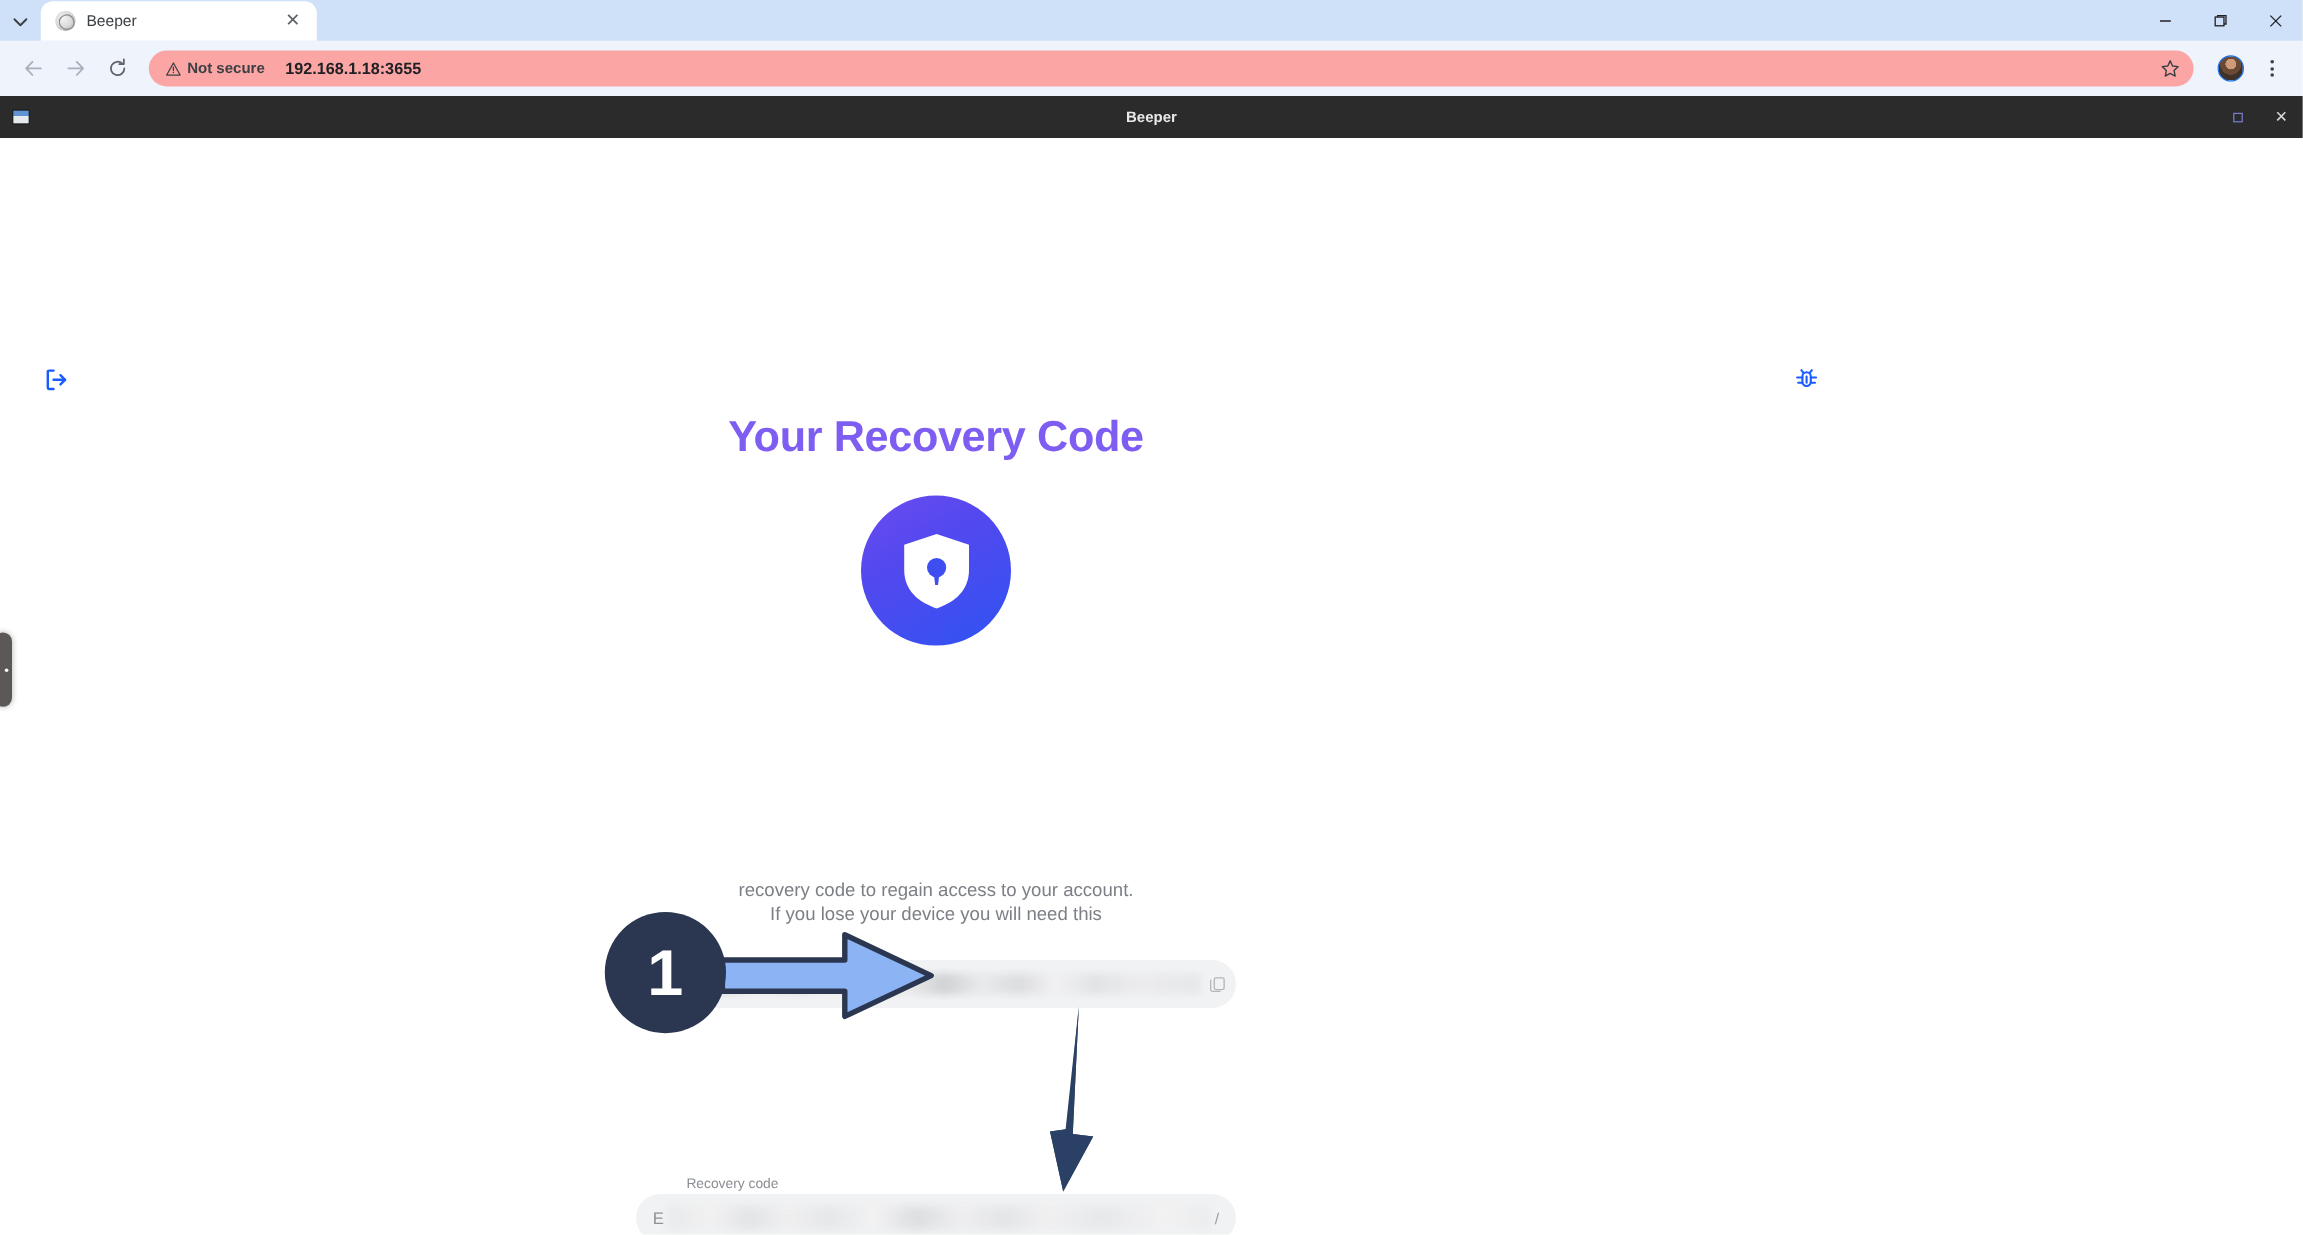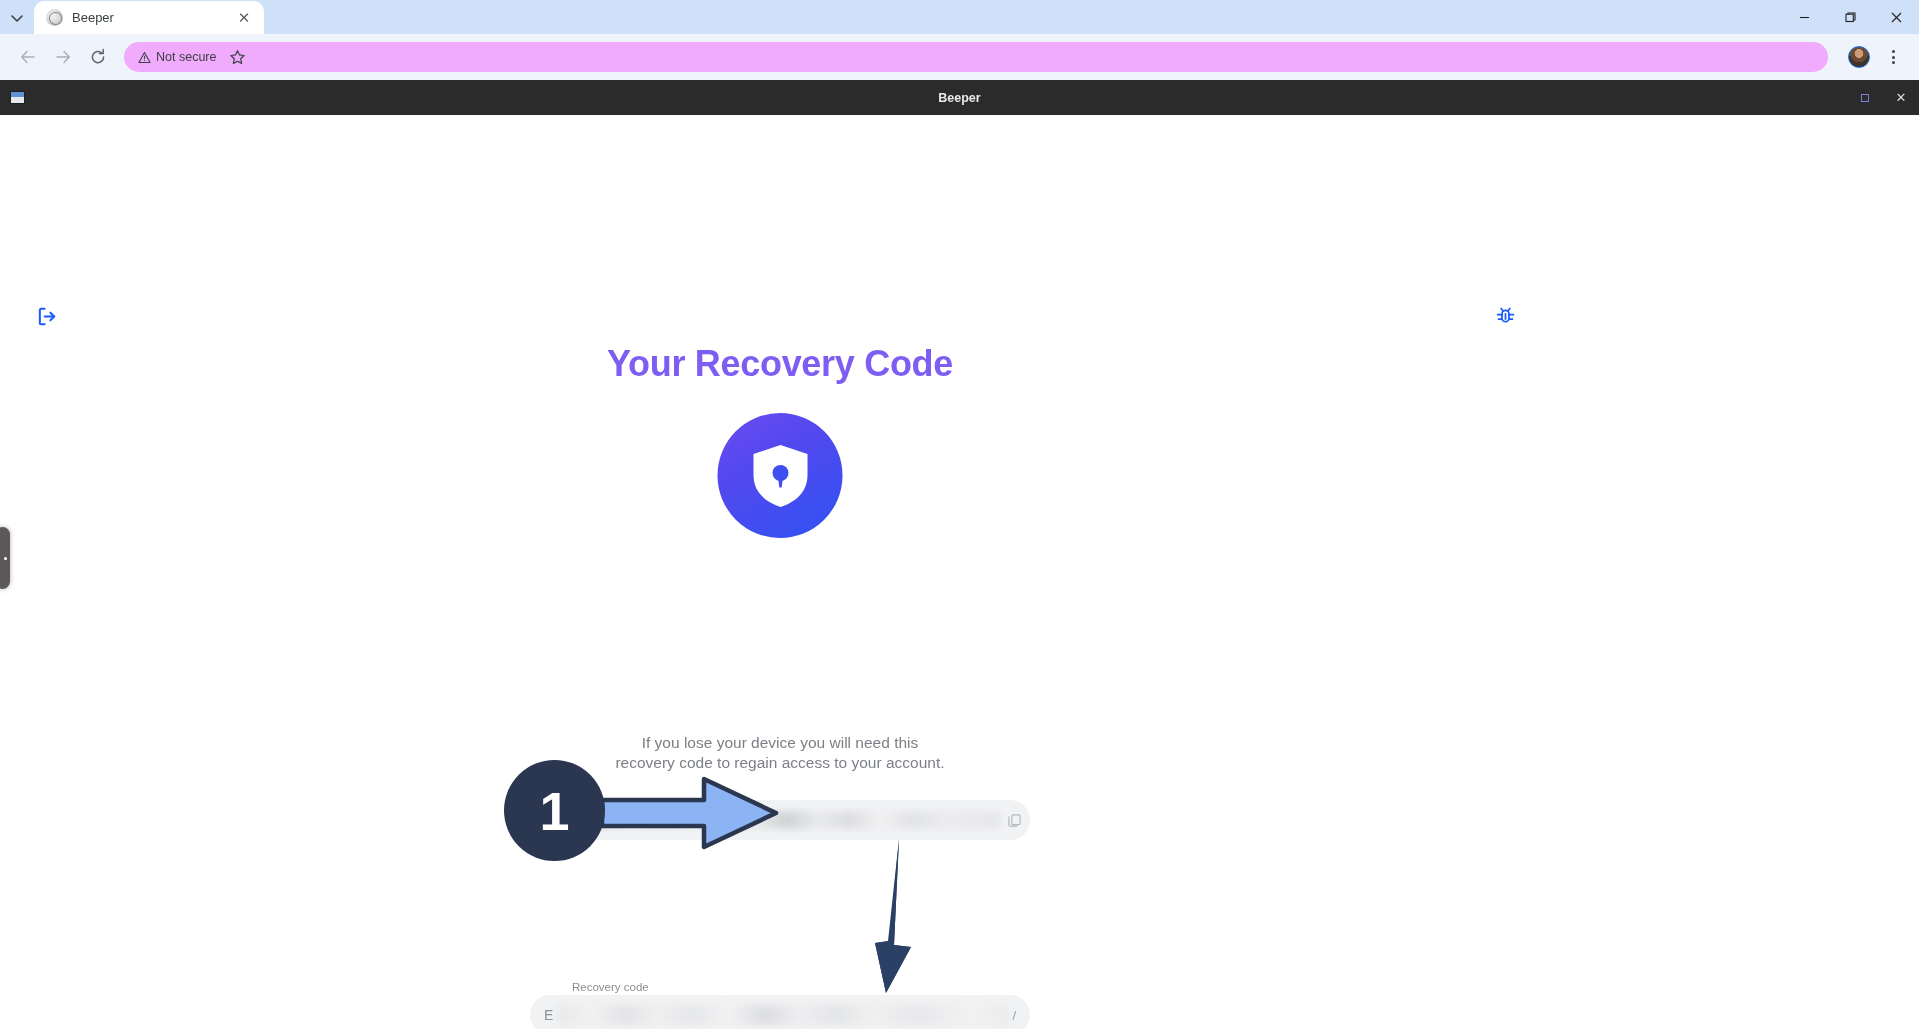--- a/index.html
+++ b/index.html
@@ -88,28 +88,29 @@
   .nav-btn {
     width: 32px; height: 32px;
     display: flex; align-items: center; justify-content: center;
     border-radius: 50%;
     color: #5f6368;
   }
   .nav-btn.disabled { color: #a9b0b8; }
   .omnibox {
     flex: 1 1 auto;
     height: 30px;
-    background: #f0abfc;
+    background: #fca5a5;
     border-radius: 16px;
     display: flex;
     align-items: center;
     padding: 0 6px 0 14px;
     margin: 0 7px;
     gap: 7px;
     position: relative;
+    font-weight: bold;
   }
   .notsecure {
     display: flex; align-items: center; gap: 5px;
     font-size: 12.5px; color: #3c4043;
     white-space: nowrap;
   }
   .omni-url {
     font-size: 13.5px; color: #202124;
     margin-left: 10px;
     flex: 1 1 auto;
@@ -381,20 +382,21 @@
 
     <div class="omnibox">
       <span class="notsecure">
         <svg width="13" height="13" viewBox="0 0 14 14">
             <path d="M7 1.6L13 12.4H1z" fill="none" stroke="#3c4043" stroke-width="1.15" stroke-linejoin="round"></path>
             <path d="M7 5.3v3.1" stroke="#3c4043" stroke-width="1.15" stroke-linecap="round"></path>
             <circle cx="7" cy="10.2" r=".62" fill="#3c4043"></circle>
           </svg>
         <span>Not secure</span>
       </span>
+      <span class="omni-url">192.168.1.18:3655</span>
       <span class="star-btn">
         <svg width="17" height="17" viewBox="0 0 18 18">
             <path d="M9 1.8l2.1 4.5 4.9.6-3.6 3.4.95 4.9L9 12.9l-4.35 2.3.95-4.9L2 6.9l4.9-.6z" fill="none" stroke="#3c4043" stroke-width="1.25" stroke-linejoin="round"></path>
           </svg>
       </span>
     </div>
 
     <div class="avatar"></div>
     <div class="kebab">
         <i></i>
@@ -443,22 +445,22 @@
 
       <div class="shield-wrap">
         <svg width="62" height="68" viewBox="0 0 62 68">
           <path d="M31 3 L58 12 V33 C58 50 46 60 31 65 C16 60 4 50 4 33 V12 Z" fill="#ffffff"></path>
           <circle cx="31" cy="31" r="8" fill="#3f4ef1"></circle>
           <path d="M28.4 33.5 h5.2 l-1.4 12 h-2.4 z" fill="#3f4ef1"></path>
         </svg>
       </div>
 
       <div class="desc">
+        <div>recovery code to regain access to your account.</div>
         <div>If you lose your device you will need this</div>
-        <div>recovery code to regain access to your account.</div>
       </div>
 
       <div class="code-field">
         <span class="code-lead">E</span>
         <span class="code-blur"></span>
         <span class="copy-icon">
           <svg width="15" height="15" viewBox="0 0 20 20" fill="none" stroke="currentColor" stroke-width="1.5">
             <rect x="6.5" y="2.5" width="11" height="13" rx="2"></rect>
             <path d="M13.5 17.5h-9a2 2 0 0 1-2-2v-11"></path>
           </svg>

